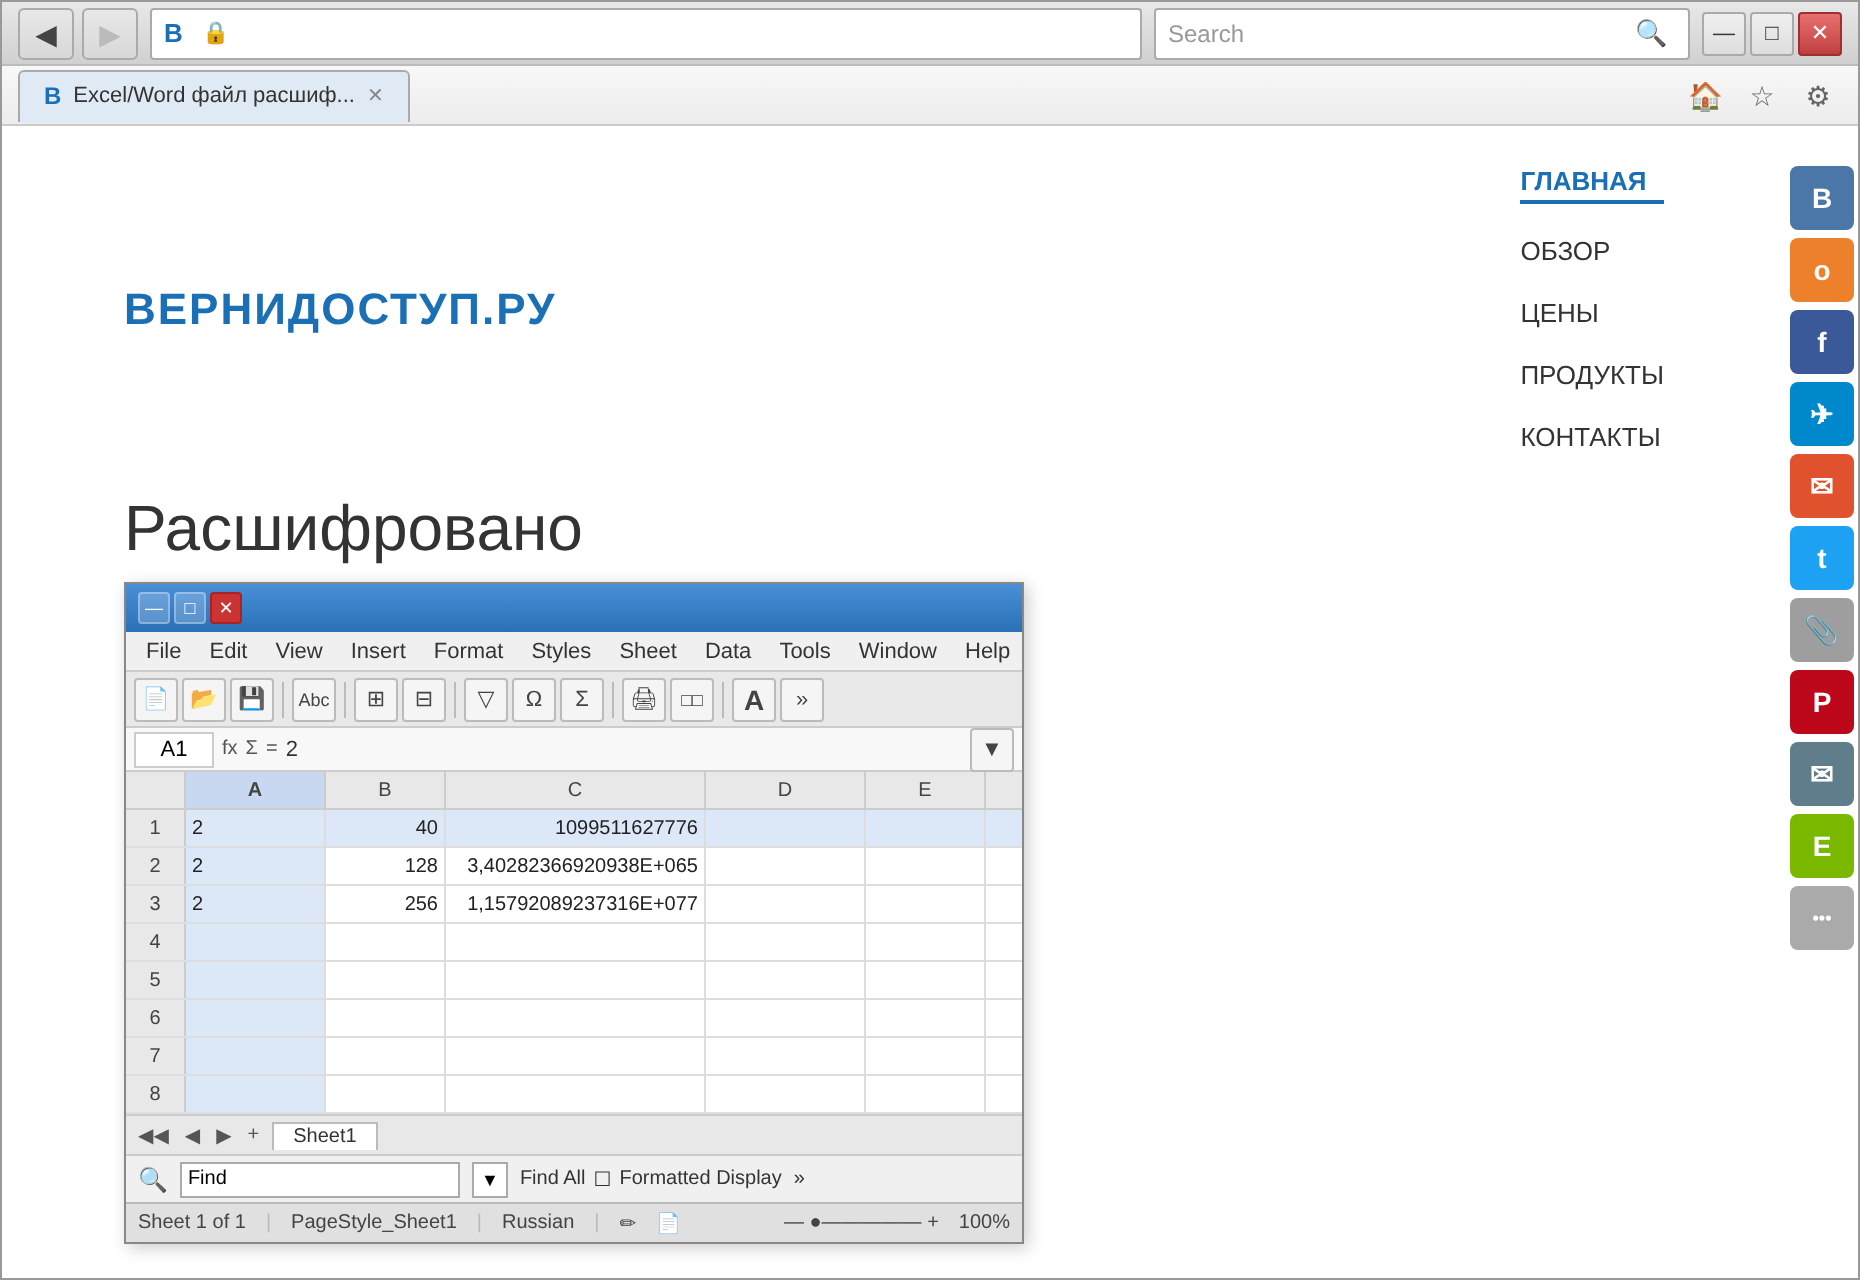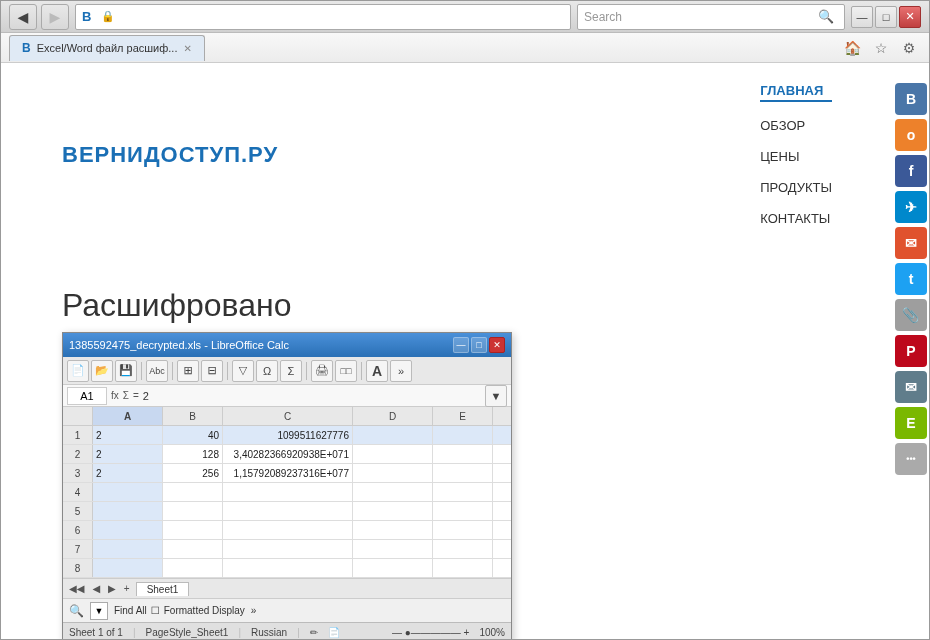--- a/index.html
+++ b/index.html
@@ -205,21 +205,20 @@
       padding-bottom: 2px;
     }
 
     
     .page-heading {
       font-size: 32px;
       font-weight: normal;
       color: #333;
       margin-bottom: 8px;
       text-align: center;
-      margin-top: 41px;
     }
     .page-subheading {
       font-size: 14px;
       color: #555;
       margin-bottom: 20px;
       text-align: center;
     }
 
     
     .libreoffice-window {
@@ -569,28 +568,40 @@
           <a class="nav-item">ПРОДУКТЫ</a>
           <a class="nav-item">КОНТАКТЫ</a>
         </nav>
       </div>
 
       <h1 class="page-heading">Расшифровано</h1>
 
       <div class="libreoffice-window">
 
         <div class="lo-titlebar">
-          <span>1385592475_decrypted.xls - LibreOffice Calc</span>
           <div class="lo-wc">
             <div class="lo-wc-btn">—</div>
             <div class="lo-wc-btn">□</div>
             <div class="lo-wc-btn close-btn">✕</div>
           </div>
         </div>
 
+        <div class="lo-menubar">
+          <span class="lo-menu-item">File</span>
+          <span class="lo-menu-item">Edit</span>
+          <span class="lo-menu-item">View</span>
+          <span class="lo-menu-item">Insert</span>
+          <span class="lo-menu-item">Format</span>
+          <span class="lo-menu-item">Styles</span>
+          <span class="lo-menu-item">Sheet</span>
+          <span class="lo-menu-item">Data</span>
+          <span class="lo-menu-item">Tools</span>
+          <span class="lo-menu-item">Window</span>
+          <span class="lo-menu-item">Help</span>
+        </div>
 
         <div class="lo-toolbar">
           <div class="lo-tb-btn">📄</div>
           <div class="lo-tb-btn">📂</div>
           <div class="lo-tb-btn">💾</div>
           <div class="lo-tb-sep"></div>
           <div class="lo-tb-btn" style="font-size:9px;">Abc</div>
           <div class="lo-tb-sep"></div>
           <div class="lo-tb-btn">⊞</div>
           <div class="lo-tb-btn">⊟</div>
@@ -634,21 +645,21 @@
             <div class="lo-cell col-b-cell right">40</div>
             <div class="lo-cell col-c-cell right">1099511627776</div>
             <div class="lo-cell col-d-cell"></div>
             <div class="lo-cell col-e-cell"></div>
           </div>
 
           <div class="lo-data-row">
             <div class="lo-cell row-header">2</div>
             <div class="lo-cell col-a-cell">2</div>
             <div class="lo-cell col-b-cell right">128</div>
-            <div class="lo-cell col-c-cell right">3,40282366920938E+071</div>
+            <div class="lo-cell col-c-cell right">3,40282366920938E+065</div>
             <div class="lo-cell col-d-cell"></div>
             <div class="lo-cell col-e-cell"></div>
           </div>
 
           <div class="lo-data-row">
             <div class="lo-cell row-header">3</div>
             <div class="lo-cell col-a-cell">2</div>
             <div class="lo-cell col-b-cell right">256</div>
             <div class="lo-cell col-c-cell right">1,15792089237316E+077</div>
             <div class="lo-cell col-d-cell"></div>
@@ -700,20 +711,23 @@
         <div class="lo-bottom">
           <span class="lo-nav-btn">◀◀</span>
           <span class="lo-nav-btn">◀</span>
           <span class="lo-nav-btn">▶</span>
           <span class="lo-nav-btn">+</span>
           <div class="lo-sheet-tab">Sheet1</div>
         </div>
 
         <div class="lo-find-bar">
           <span class="lo-find-icon">🔍</span>
+          <div class="lo-find-input">
+            <span>Find</span>
+          </div>
           <div class="lo-find-dropdown">▼</div>
           <div class="lo-find-btns">
             <span>Find All</span>
             <span>☐</span>
             <span>Formatted Display</span>
           </div>
           <div class="lo-find-btns">
             <span>»</span>
           </div>
         </div>

